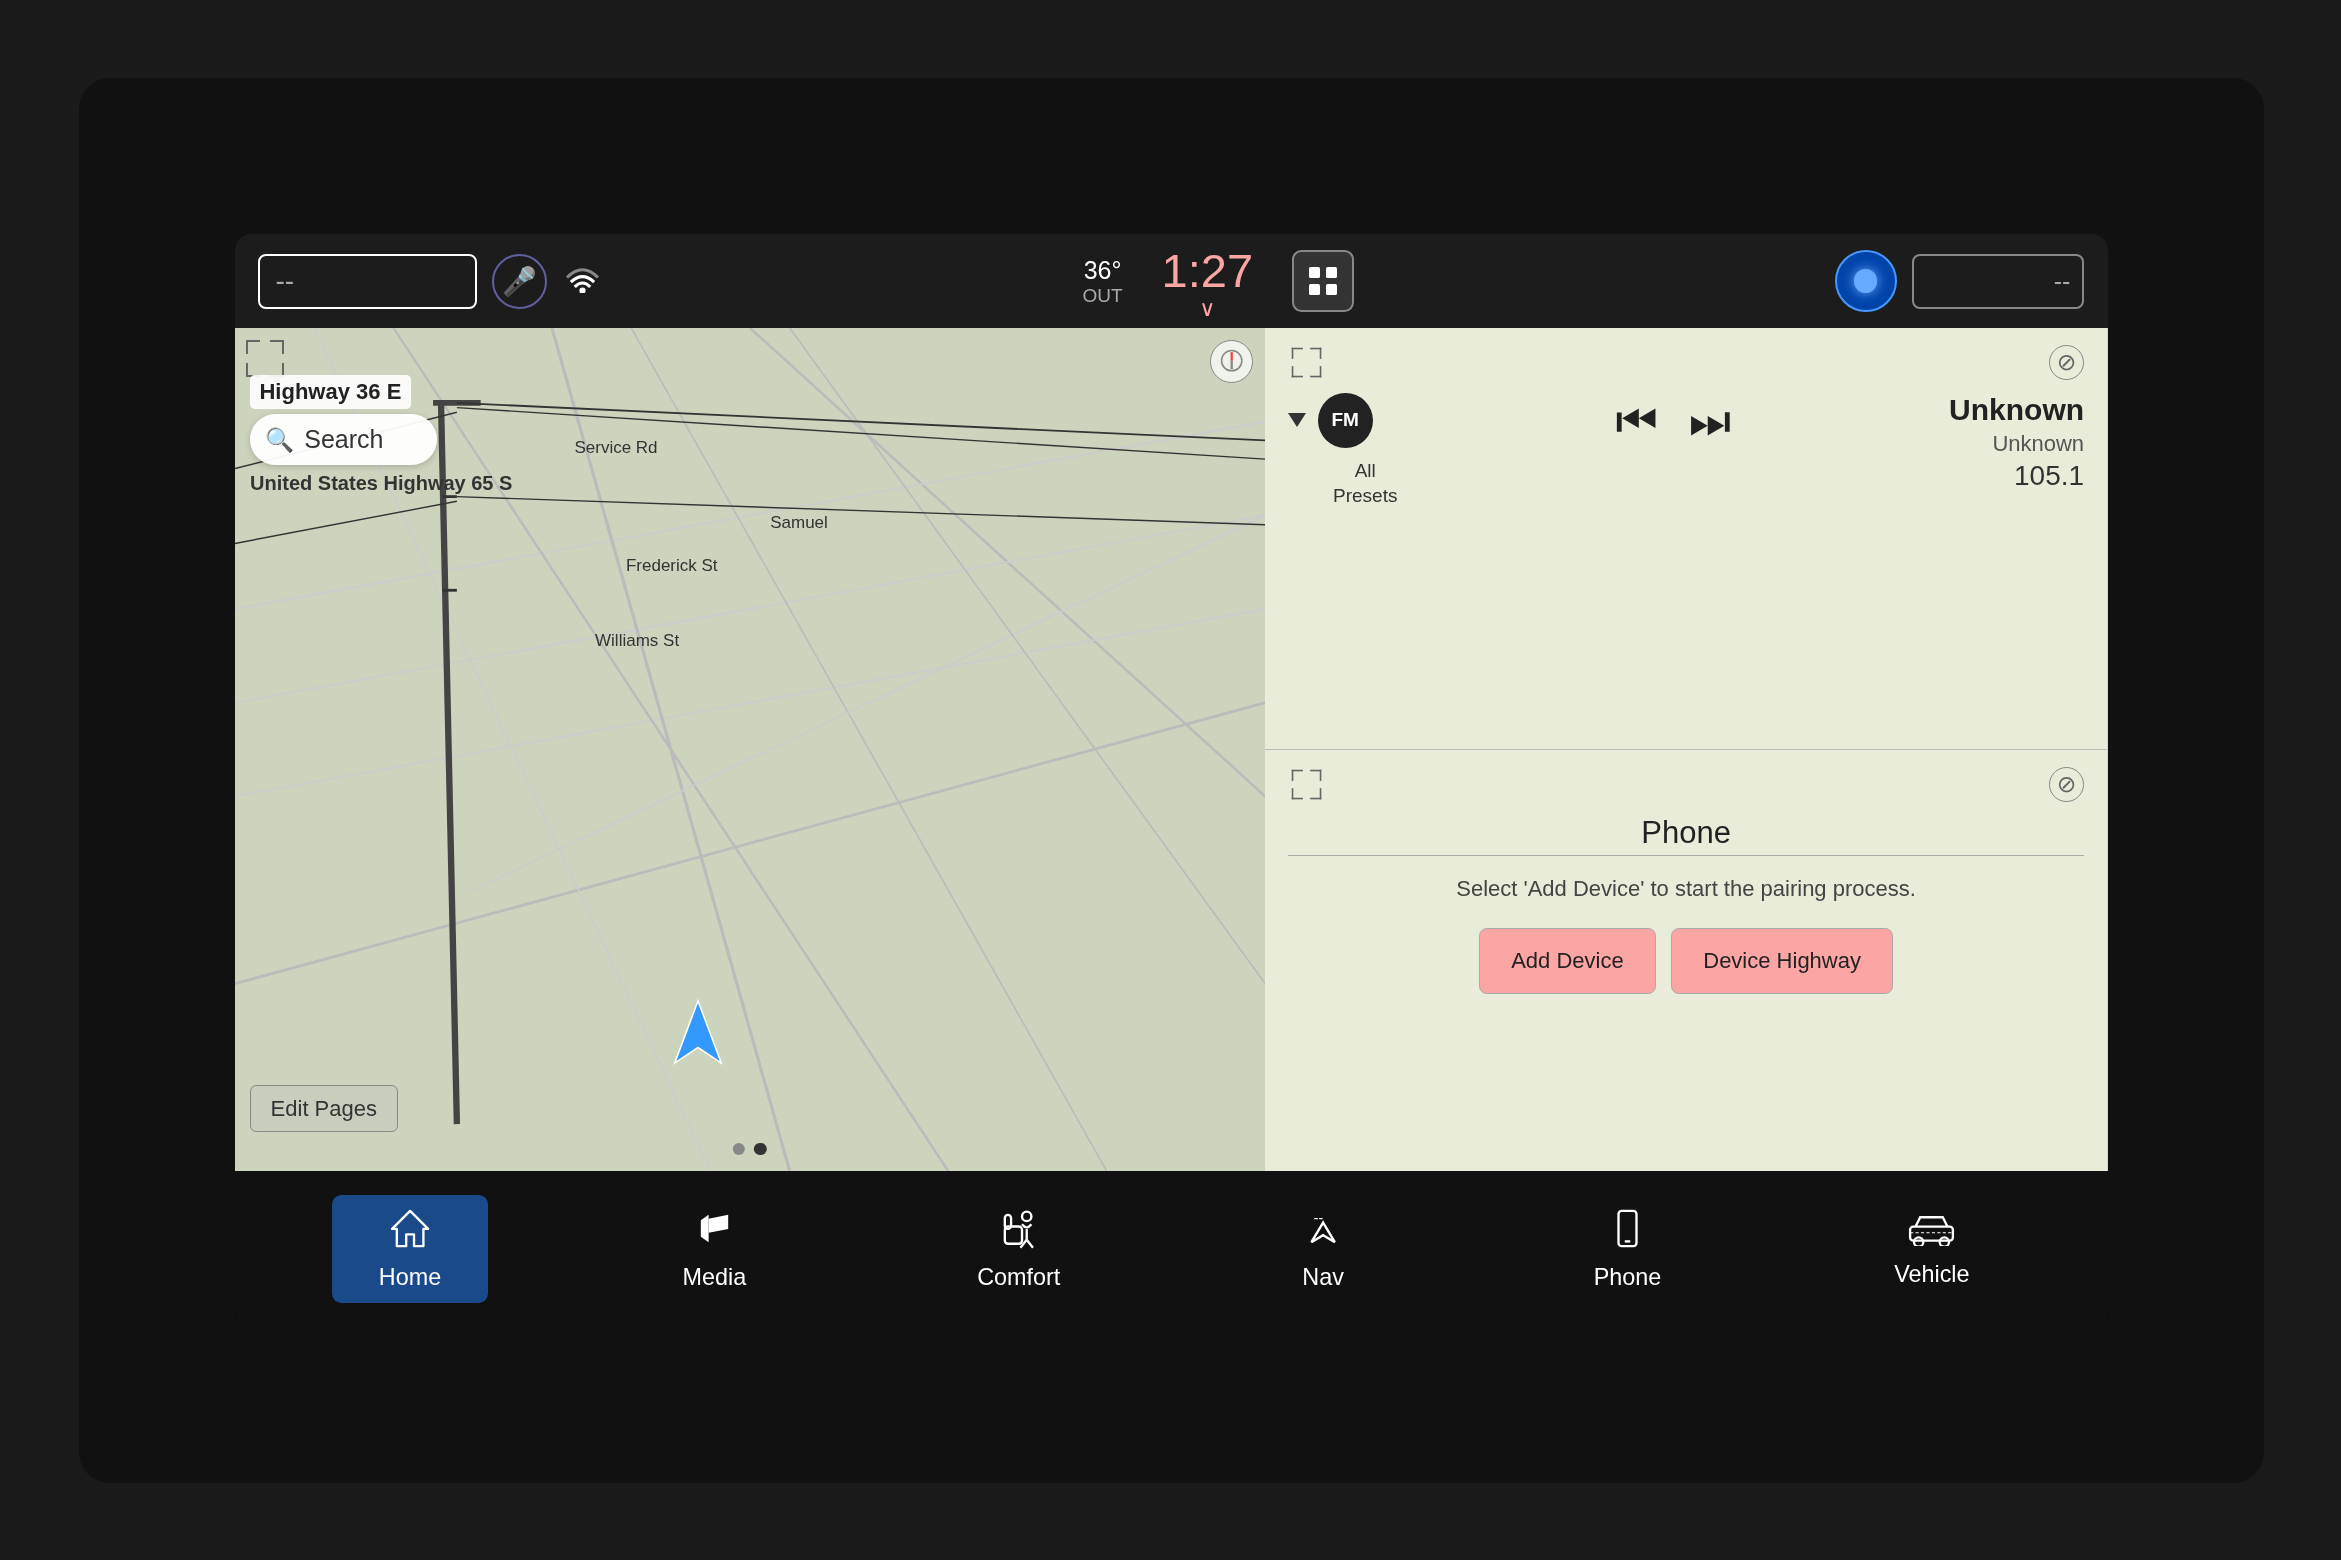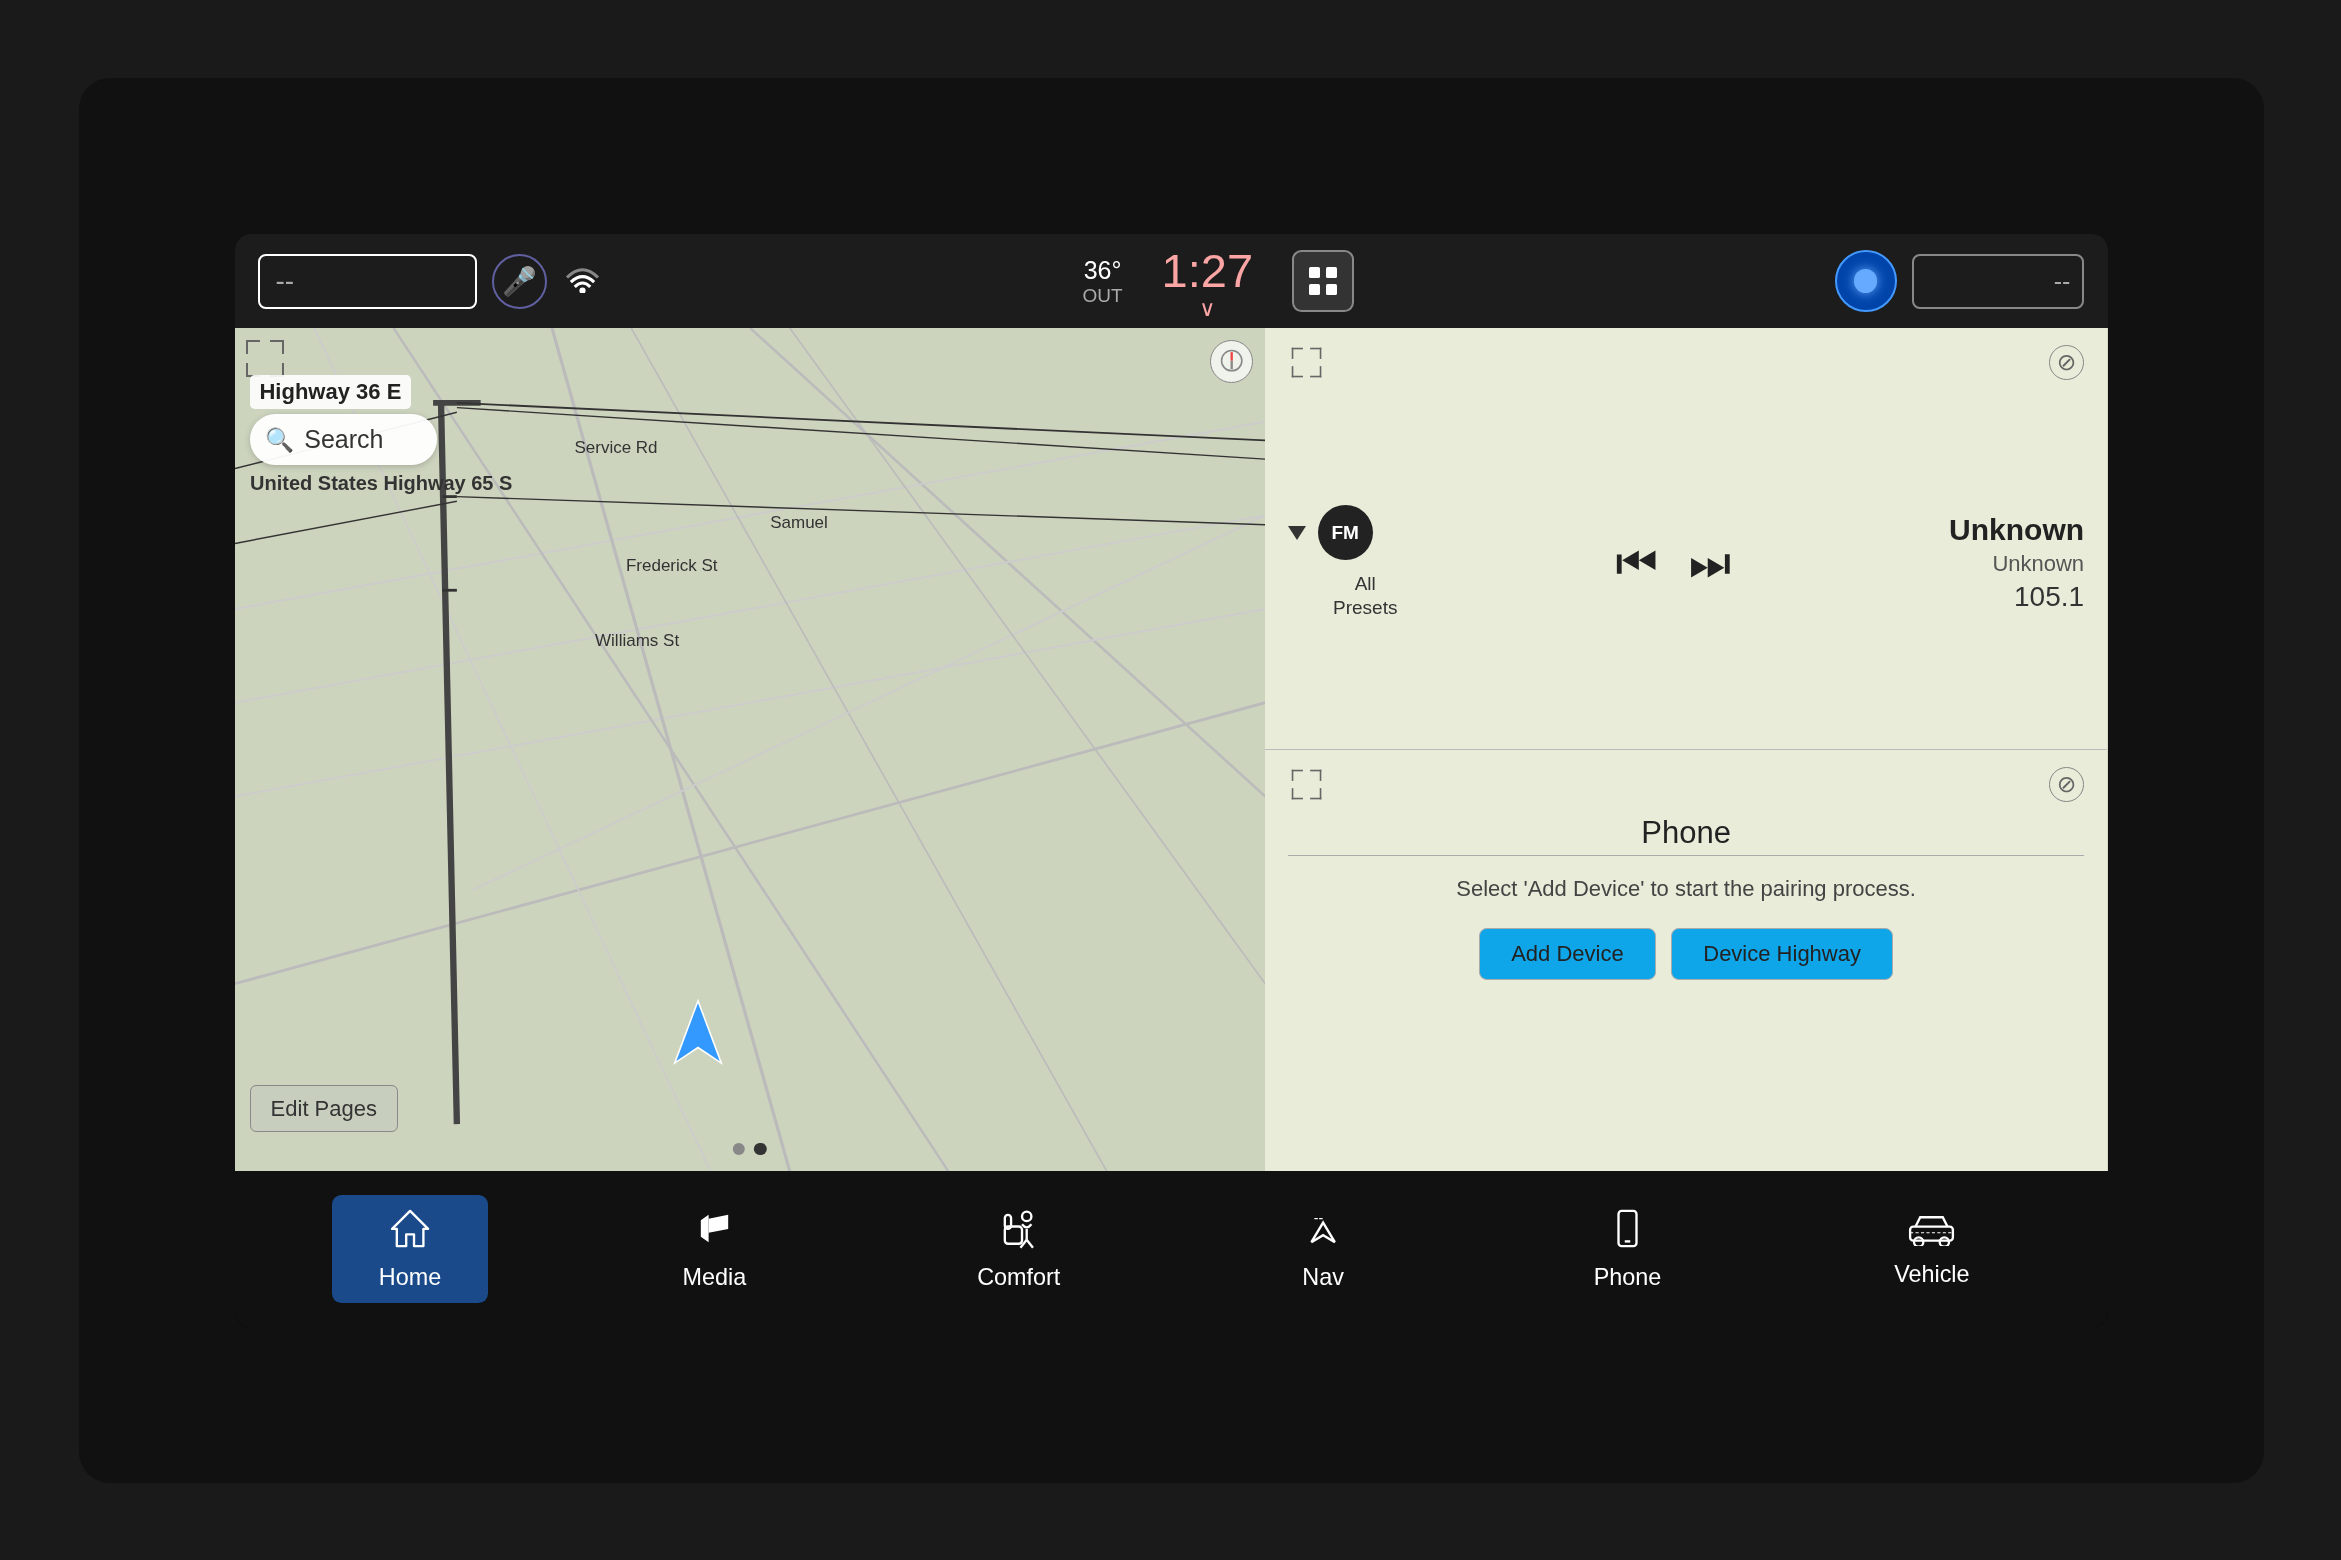--- a/index.html
+++ b/index.html
@@ -366,21 +366,21 @@
       border-radius: 50%;
       width: 35px;
       height: 35px;
       display: flex;
       align-items: center;
       justify-content: center;
     }
 
     .radio-main {
       display: flex;
-      align-items: center;
+      align-items: flex-start;
       justify-content: space-between;
       flex: 1;
     }
 
     .radio-left {
       display: flex;
       flex-direction: column;
       align-items: flex-start;
       gap: 11.7px;
     }
@@ -497,24 +497,24 @@
       line-height: 1.5;
     }
 
     .phone-buttons {
       display: flex;
       gap: 15.6px;
       justify-content: center;
     }
 
     .phone-btn {
-      background: #0ea5e9;
+      background: #fca5a5;
       border: 1.6px solid #aaa;
       border-radius: 7.8px;
-      padding: 12px 31px;
+      padding: 19px 31px;
       font-size: 22px;
       color: #222;
       cursor: pointer;
     }
 
     
     .bottom-nav {
       height: 156px;
       background: #111;
       display: flex;

